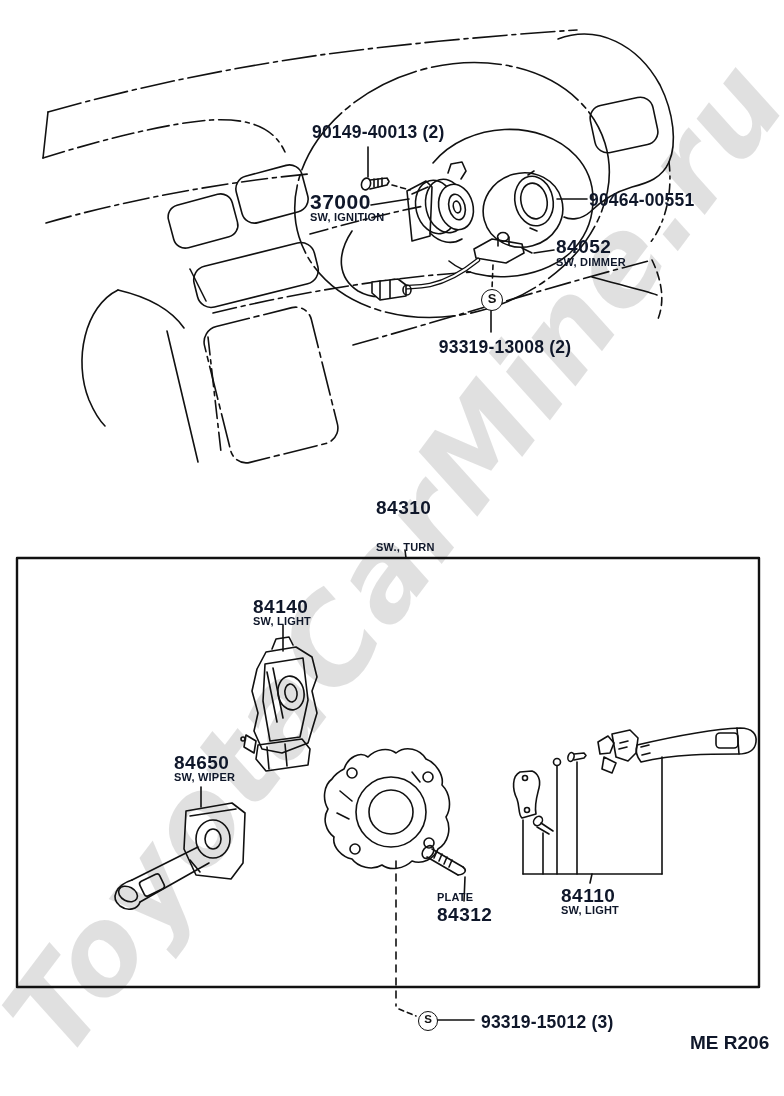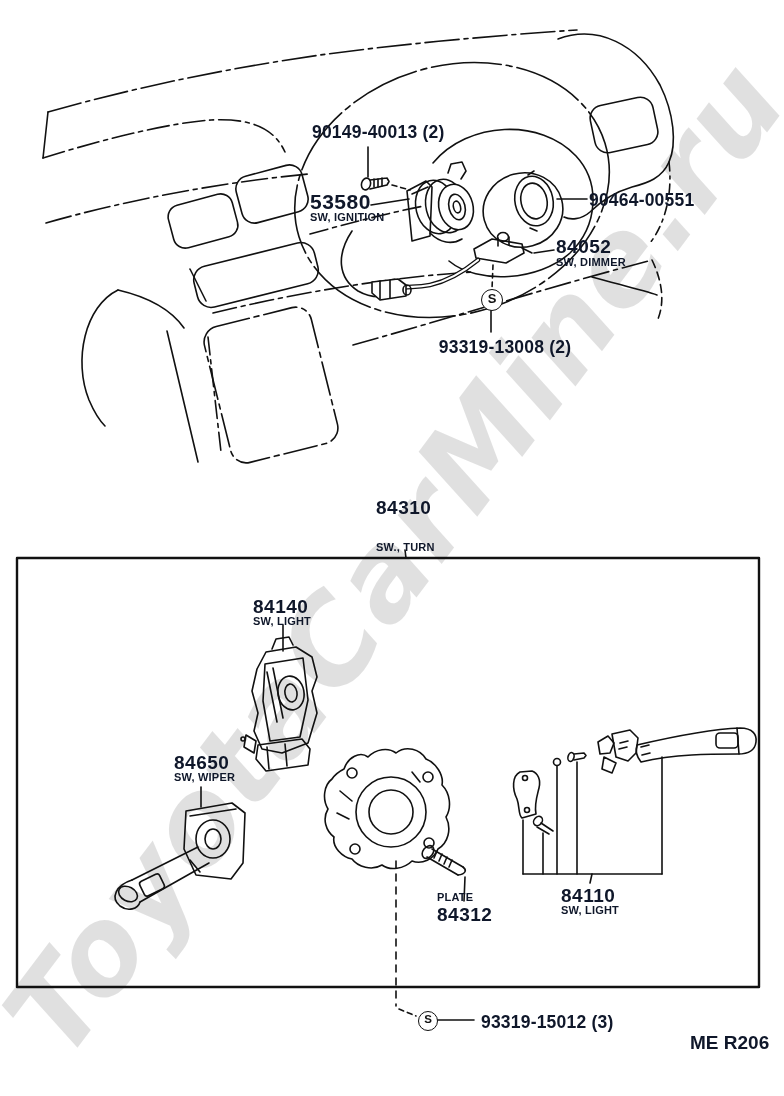--- a/index.html
+++ b/index.html
@@ -185,21 +185,21 @@
       <path d="M523,874 L662,874"></path>
       <path d="M592,874 L590,883"></path>
     </g>
 
     <path d="M437,1020 L474,1020"></path>
   </g>
 </svg>
 
 <div class="lbl pn-md ctr" style="left:312px;top:122px;width:130px;">90149-40013 (2)</div>
 
-<div class="lbl pn-xl" style="left:310px;top:190px;">53580</div>
+<div class="lbl pn-xl" style="left:310px;top:190px;">37000</div>
 <div class="lbl sub" style="left:310px;top:211px;text-align:right;">SW, IGNITION</div>
 
 <div class="lbl pn-md" style="left:589px;top:190px;">90464-00551</div>
 
 <div class="lbl pn-lg" style="left:556px;top:236px;">84052</div>
 <div class="lbl sub" style="left:556px;top:256px;">SW, DIMMER</div>
 
 <div class="s-badge big">S</div>
 
 <div class="lbl pn-md ctr" style="left:430px;top:337px;width:150px;">93319-13008 (2)</div>

